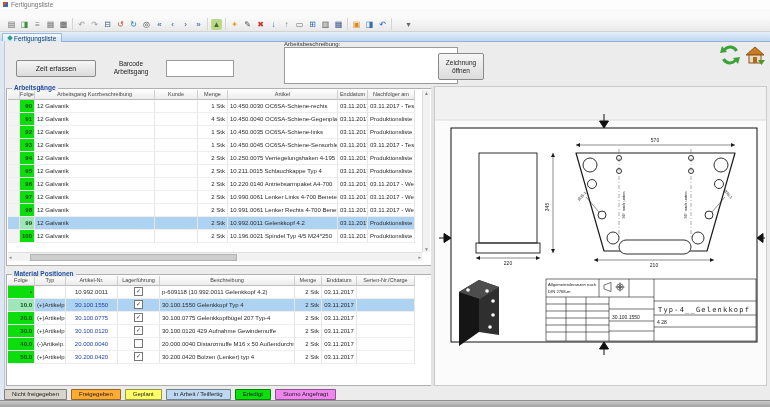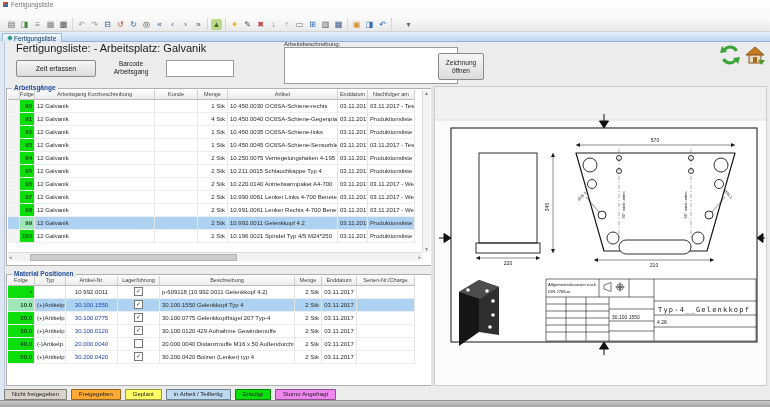--- a/index.html
+++ b/index.html
@@ -135,21 +135,20 @@
 
   <div class="tabstrip">
     <div class="tab">
       <span class="tab-ico"></span>
       <span>Fertigungsliste</span>
     </div>
   </div>
 
   <div class="leftstrip"></div>
 
-  <div class="pagetitle">Fertigungsliste:  - Arbeitsplatz: Galvanik</div>
   <div class="btn btn-zeit">Zeit erfassen</div>
   <div class="lbl-barcode">Barcode
 Arbeitsgang</div>
   <input class="inp-barcode" value="" style="">
   <div class="lbl-ab">Arbeitsbeschreibung:</div>
   <textarea class="ta-ab" style=""></textarea>
   <div class="btn btn-zeich">Zeichnung
 öffnen</div>
 
   <svg class="ico-btn" style="left:719px;top:44px;" viewBox="0 0 22 22">

